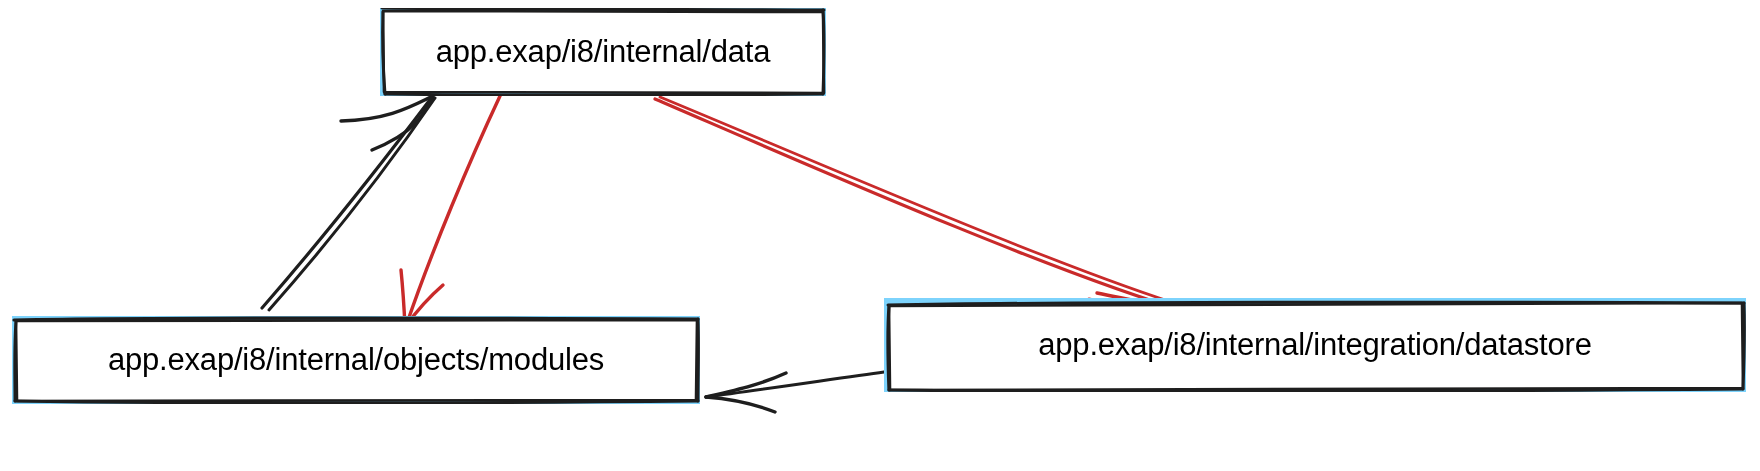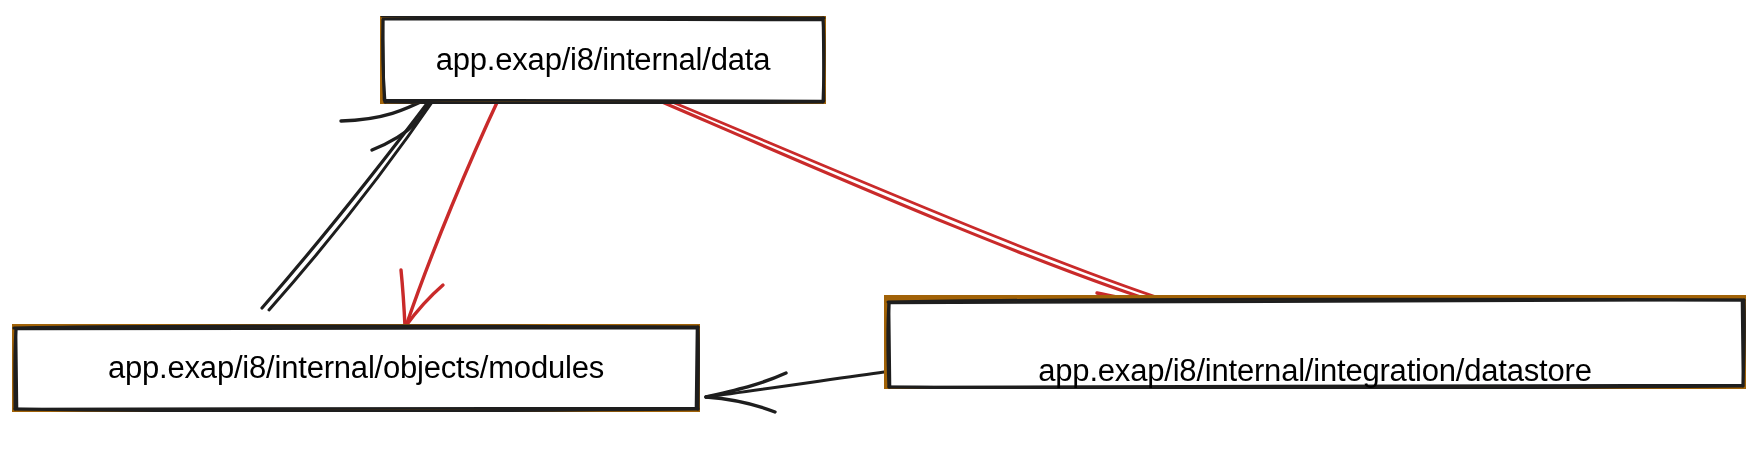--- a/index.html
+++ b/index.html
@@ -19,26 +19,25 @@
   }
   #edges {
     position: absolute;
     left: 0;
     top: 0;
     width: 1760px;
     height: 471px;
   }
   .node {
     position: absolute;
-    background: #a16207;
+    background: #7dd3fc;
     display: flex;
     align-items: center;
     justify-content: center;
     box-sizing: border-box;
-    margin-top: 8px;
   }
   .node .node-label {
     position: relative;
     z-index: 3;
     color: #000000;
     white-space: nowrap;
     font-weight: 400;
     letter-spacing: -0.2px;
   }
   .node .frame {
@@ -59,24 +58,23 @@
   #node-data .node-label { font-size: 31px; }
   #node-modules {
     left: 12px;
     top: 316px;
     width: 688px;
     height: 88px;
   }
   #node-modules .node-label { font-size: 31px; }
   #node-datastore {
     left: 884px;
-    top: 287px;
+    top: 298px;
     width: 862px;
     height: 94px;
-    align-items: flex-end;
   }
   #node-datastore .node-label { font-size: 31px; }
 </style>
 </head>
 <body>
 
 <div id="canvas">
 
   <svg id="edges" viewBox="0 0 1760 471" xmlns="http://www.w3.org/2000/svg">
 

